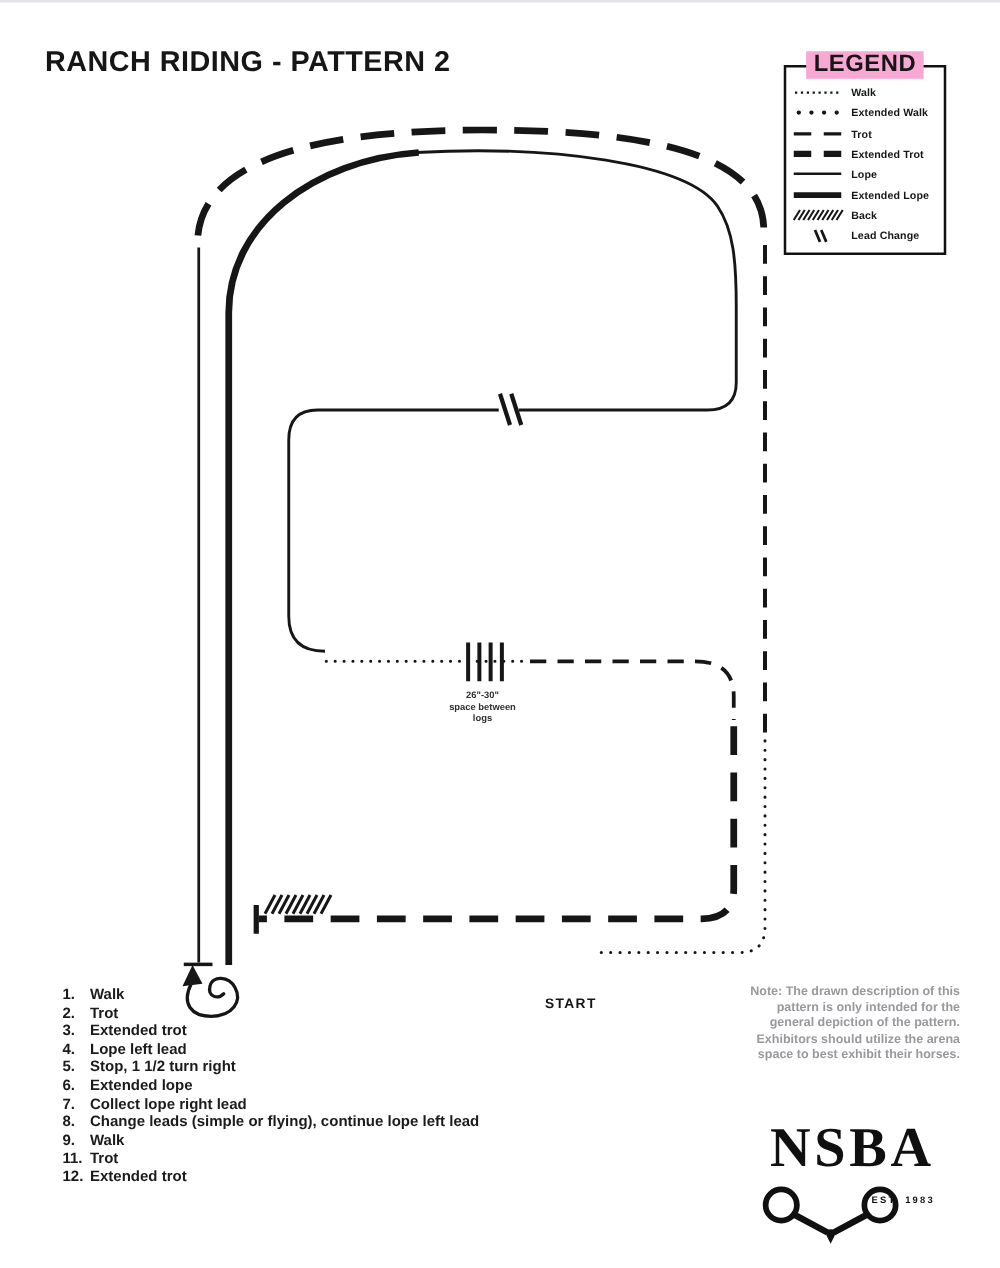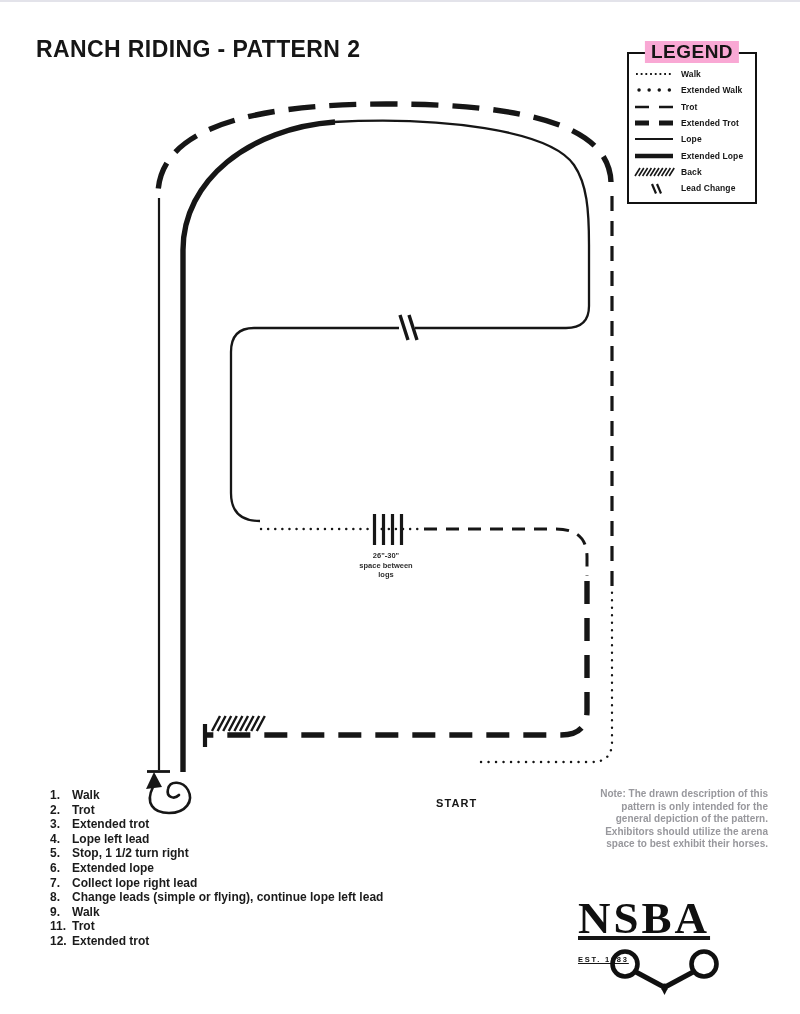--- a/index.html
+++ b/index.html
@@ -32,21 +32,21 @@
   .maneuvers{position:absolute;left:50px;top:788px;font-size:12px;font-weight:700;color:#1b1b1b;}
   .maneuver-row{display:flex;line-height:14.6px;}
   .m-num{width:22px;flex:0 0 22px;}
   .m-text{white-space:nowrap;}
   
   .note{
     position:absolute;left:548px;top:788px;width:220px;text-align:right;
     font-size:10px;font-weight:600;color:#98989d;line-height:12.6px;
   }
   
-  .nsba{position:absolute;left:578px;top:898px;width:170px;text-align:left;text-decoration:underline;}
+  .nsba{position:absolute;left:578px;top:898px;width:170px;text-align:right;}
   .nsba-word{
     font-family:"Liberation Serif", serif;font-size:45px;font-weight:700;
     letter-spacing:3px;line-height:40px;color:#101010;white-space:nowrap;
   }
   .nsba-est{font-size:7.5px;font-weight:700;letter-spacing:1.8px;color:#101010;margin-top:17px;}
   .pattern-svg{position:absolute;left:0;top:0;}
   .bit-svg{position:absolute;left:578px;top:938px;}
 </style>
 </head>
 <body>

